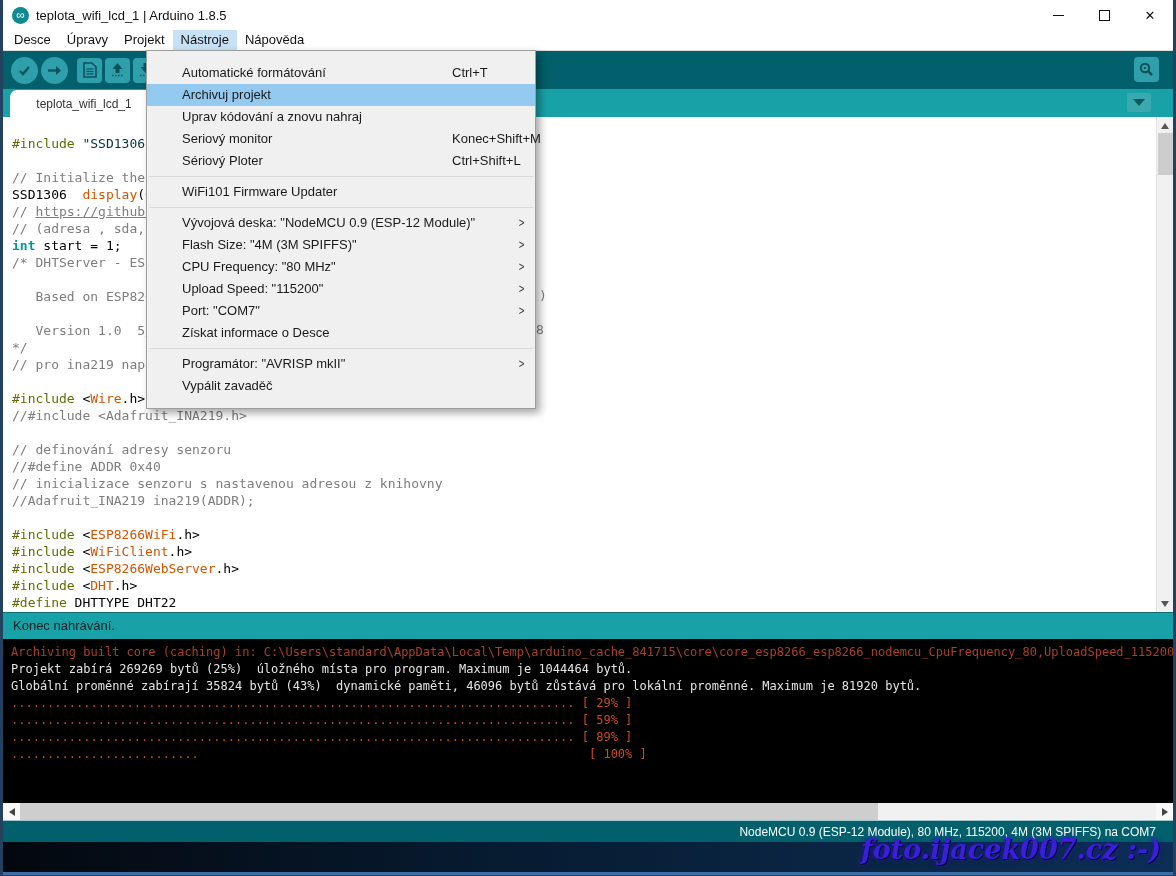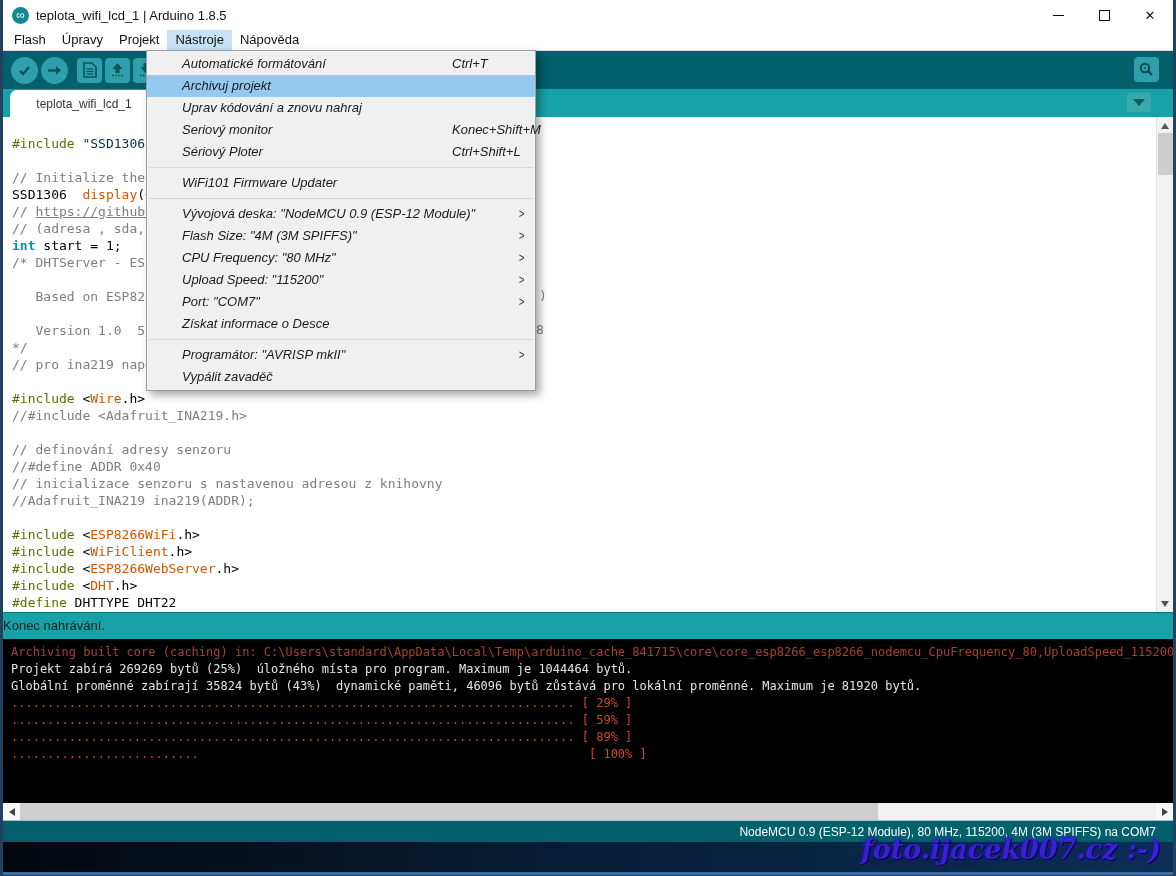--- a/index.html
+++ b/index.html
@@ -64,21 +64,21 @@
   
   .vscroll{position:absolute;right:0;top:0;width:17px;height:495px;background:#f1f1f1;border-left:1px solid #e2e2e2;box-sizing:border-box;}
   .varrow{height:17px;display:flex;align-items:center;justify-content:center;}
   .varrow.bottom{position:absolute;bottom:0;left:0;right:0;}
   .tri-up-s{width:0;height:0;border-left:4px solid transparent;border-right:4px solid transparent;border-bottom:6px solid #555;}
   .tri-dn-s{width:0;height:0;border-left:4px solid transparent;border-right:4px solid transparent;border-top:6px solid #555;}
   .vthumb{position:absolute;top:16px;left:1px;width:15px;height:42px;background:#cdcdcd;}
 
   
   .statusstrip{height:27px;background:#18a2a7;border-top:1px solid #0a7074;box-sizing:border-box;
-               font-size:13px;color:#102021;line-height:26px;}
+               font-size:13px;color:#102021;line-height:26px;padding-left:10px;}
 
   
   .console{height:164px;background:#000;overflow:hidden;padding:5px 0 0 8px;box-sizing:border-box;}
   .con-line{font-family:"DejaVu Sans Mono","Liberation Mono",monospace;font-size:12px;
             line-height:17px;white-space:pre;}
   .con-line.red{color:#a8402a;}
   .con-line.orange{color:#cc4a20;}
   .con-line.white{color:#e4e4e4;}
 
   
@@ -98,21 +98,21 @@
   
   .navyband{height:30px;background:linear-gradient(90deg,#04080e 0%,#071c33 45%,#0d2f55 100%);
             position:relative;border-bottom:3px solid #3a6ea5;box-sizing:content-box;}
   .watermark{position:absolute;right:12px;top:-8px;font-family:"DejaVu Serif","Liberation Serif",serif;
              font-style:italic;font-weight:bold;font-size:27px;color:#3a1fd8;
              text-shadow:1px 1px 0 #0a0540, 0 0 6px #2012a0;z-index:6;}
 
   
   .menu{position:absolute;left:143px;top:50px;width:390px;background:#f0f0f0;
         border:1px solid #9e9e9e;box-shadow:4px 4px 8px rgba(0,0,0,.35);z-index:10;
-        padding:2px 0;box-sizing:border-box;font-size:13px;color:#1a1a1a;font-style:italic;}
+        padding:11px 0;box-sizing:border-box;font-size:13px;color:#1a1a1a;}
   .menu-item{height:22px;line-height:22px;position:relative;padding-left:35px;cursor:default;}
   .menu-item.hl{background:#94c9f0;}
   .msc{position:absolute;left:305px;top:0;}
   .marr{position:absolute;right:10px;top:0;font-size:12px;color:#333;transform:scaleX(.8);}
   .menu-sep{border-top:1px solid #d8d8d8;margin:4px 2px;}
 
   svg{display:block;}
 </style>
 </head>
 <body>
@@ -130,21 +130,21 @@
         <span class="tb-btn">
             <span class="g-max"></span>
           </span>
         <span class="tb-btn">
             <span class="g-close">✕</span>
           </span>
       </span>
     </div>
 
     <div class="menubar">
-        <div class="mb-item">Flash</div>
+        <div class="mb-item">Desce</div>
         <div class="mb-item">Úpravy</div>
         <div class="mb-item">Projekt</div>
         <div class="mb-item active">Nástroje</div>
         <div class="mb-item">Nápověda</div>
       </div>
 
     <div class="toolbar">
       <span class="tbtn">
         <svg width="15" height="15" viewBox="0 0 15 15">
             <polyline points="3,8 6,11 12,4" fill="none" stroke="#0b545c" stroke-width="2.4"></polyline>

